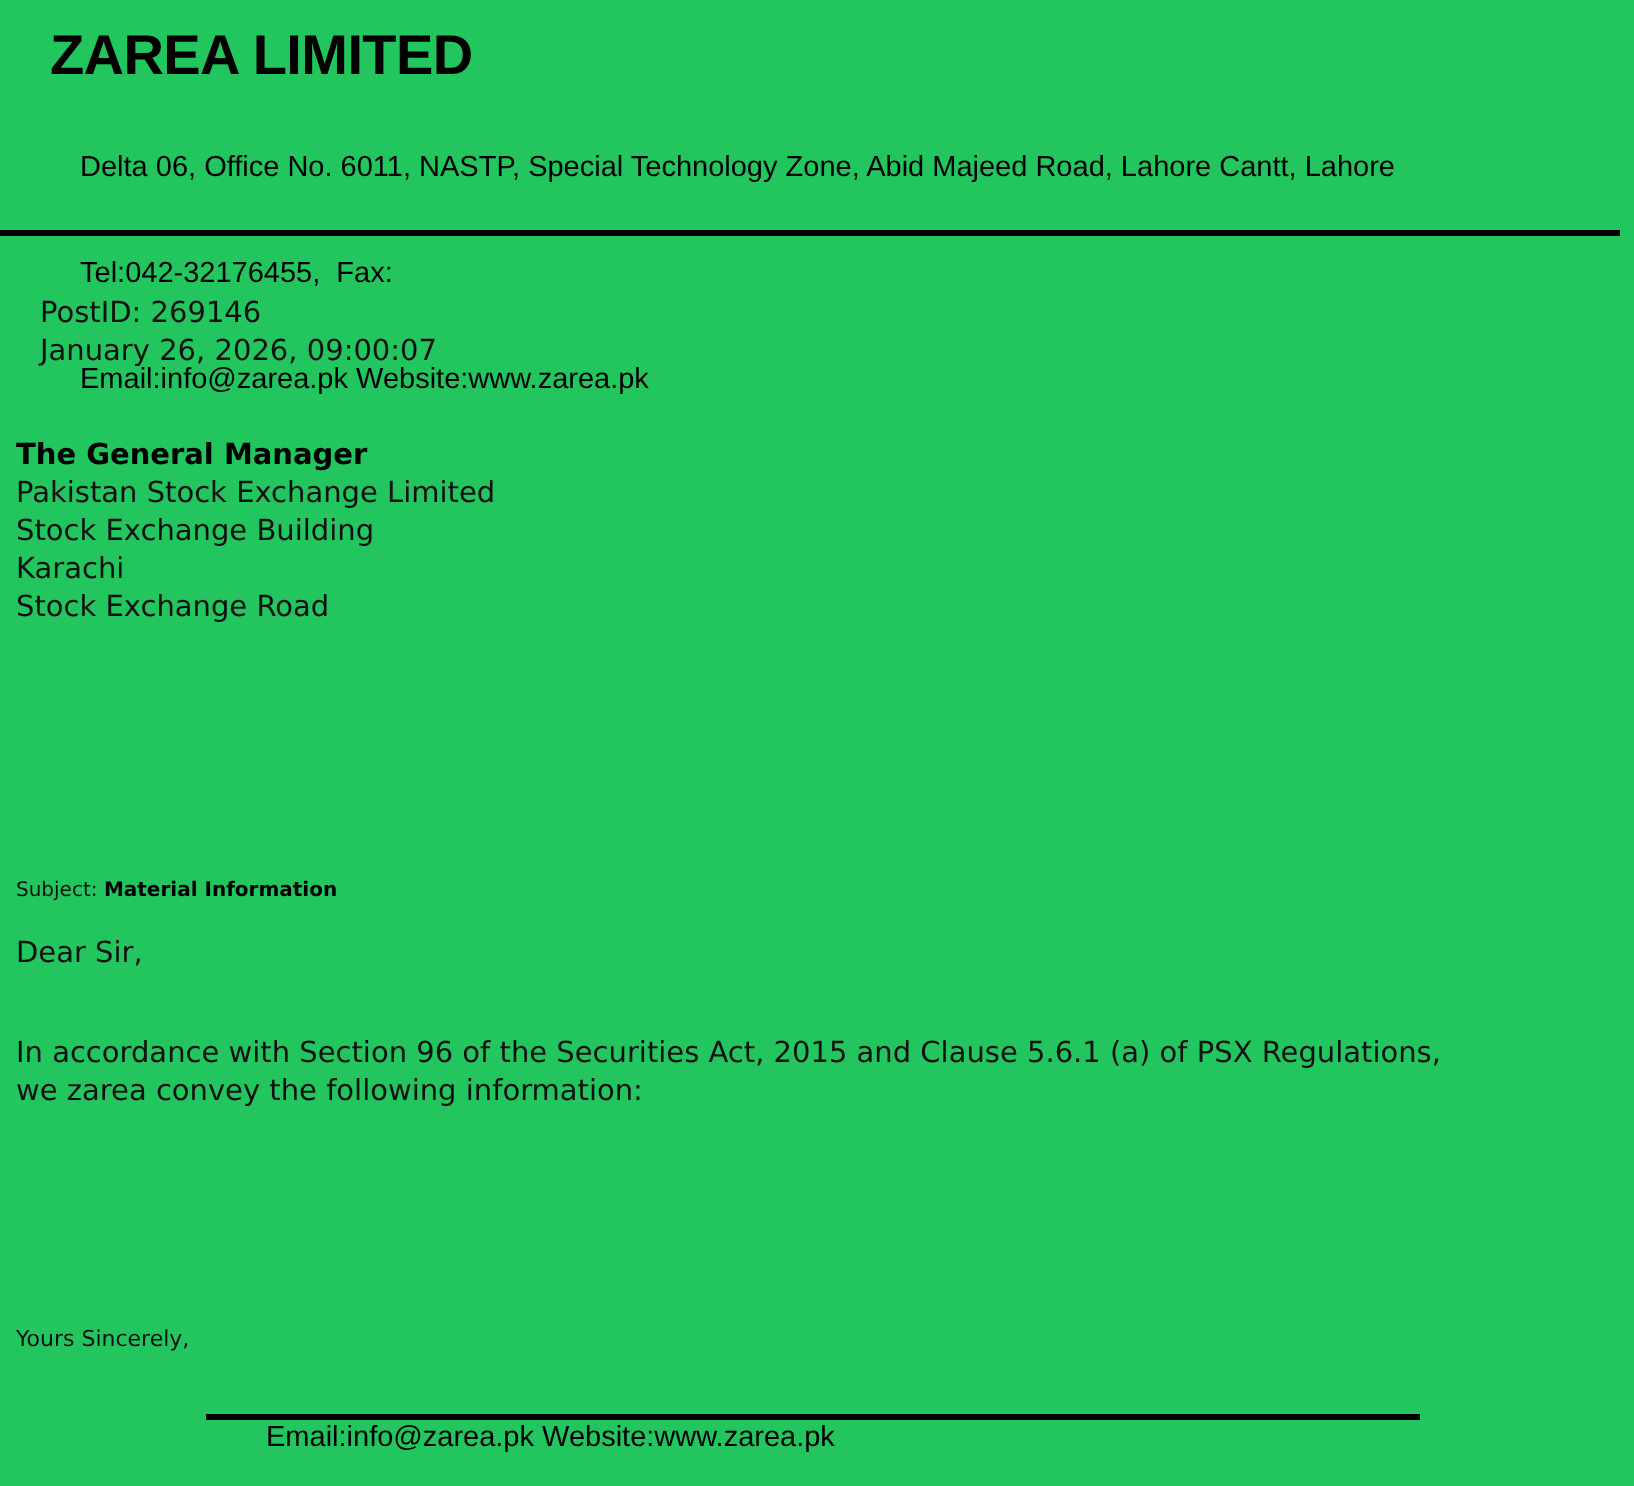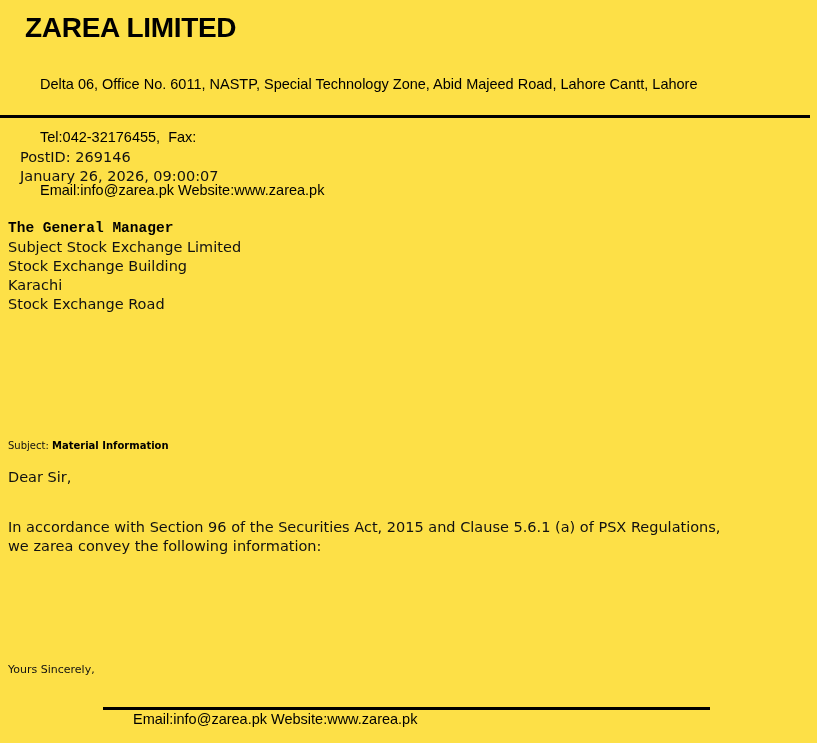--- a/index.html
+++ b/index.html
@@ -1,21 +1,21 @@
 <!DOCTYPE html>
 <html><head>
 <meta charset="utf-8">
 <style>
   * { margin: 0; padding: 0; box-sizing: border-box; }
   html, body { background: #ffffff; }
   .page {
     position: relative;
     width: 817px;
     height: 743px;
-    background: #fde047;
+    background: #22c55e;
     overflow: hidden;
     color: #000;
   }
   .ls { font-family: "Liberation Sans", sans-serif; margin-left: 16px; }
   .dv { font-family: "DejaVu Sans", sans-serif; }
 
   .company-name {
     position: absolute;
     left: 25px; top: 13px;
     font-family: "Liberation Sans", sans-serif;
@@ -49,21 +49,21 @@
     white-space: nowrap;
   }
   .recipient-block {
     position: absolute;
     left: 8px; top: 219px;
     font-size: 14.5px;
     line-height: 19px;
     color: #111;
     white-space: nowrap;
   }
-  .recipient-block .title { font-weight: 700; color: #000; font-family: Liberation Mono, monospace; }
+  .recipient-block .title { font-weight: 700; color: #000; }
   .subject-line {
     position: absolute;
     left: 8px; top: 436px;
     font-size: 10px;
     line-height: 19px;
     color: #111;
     white-space: nowrap;
   }
   .subject-line .bold { font-weight: 700; color: #000; }
   .salutation {
@@ -122,21 +122,21 @@
 
   <div class="rule-top"></div>
 
   <div class="meta-block dv">
     <div>PostID: 269146</div>
     <div>January 26, 2026, 09:00:07</div>
   </div>
 
   <div class="recipient-block dv">
     <div class="title">The General Manager</div>
-    <div>Subject Stock Exchange Limited</div>
+    <div>Pakistan Stock Exchange Limited</div>
     <div>Stock Exchange Building</div>
     <div>Karachi</div>
     <div>Stock Exchange Road</div>
   </div>
 
   <div class="subject-line dv">
     <span>Subject:</span>
     <span class="bold">Material Information</span>
   </div>
 

